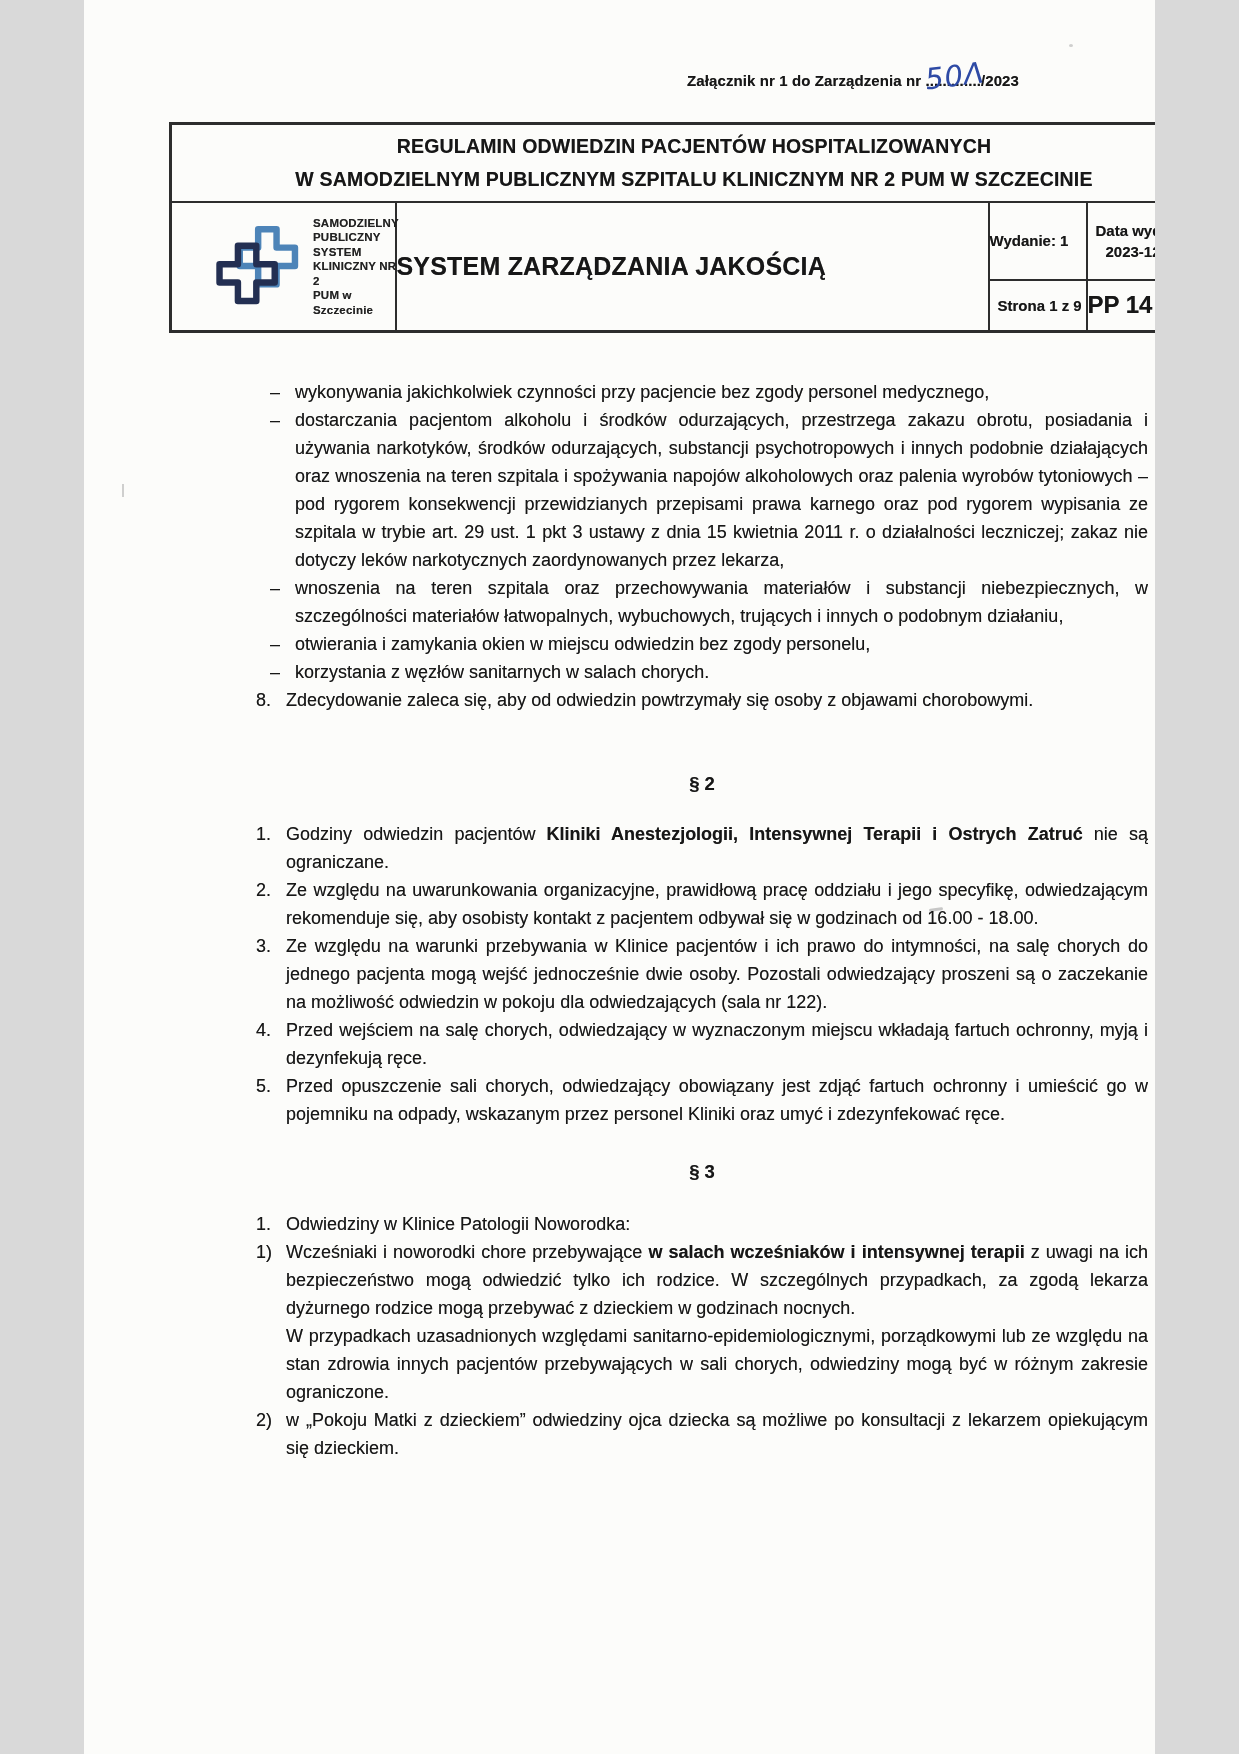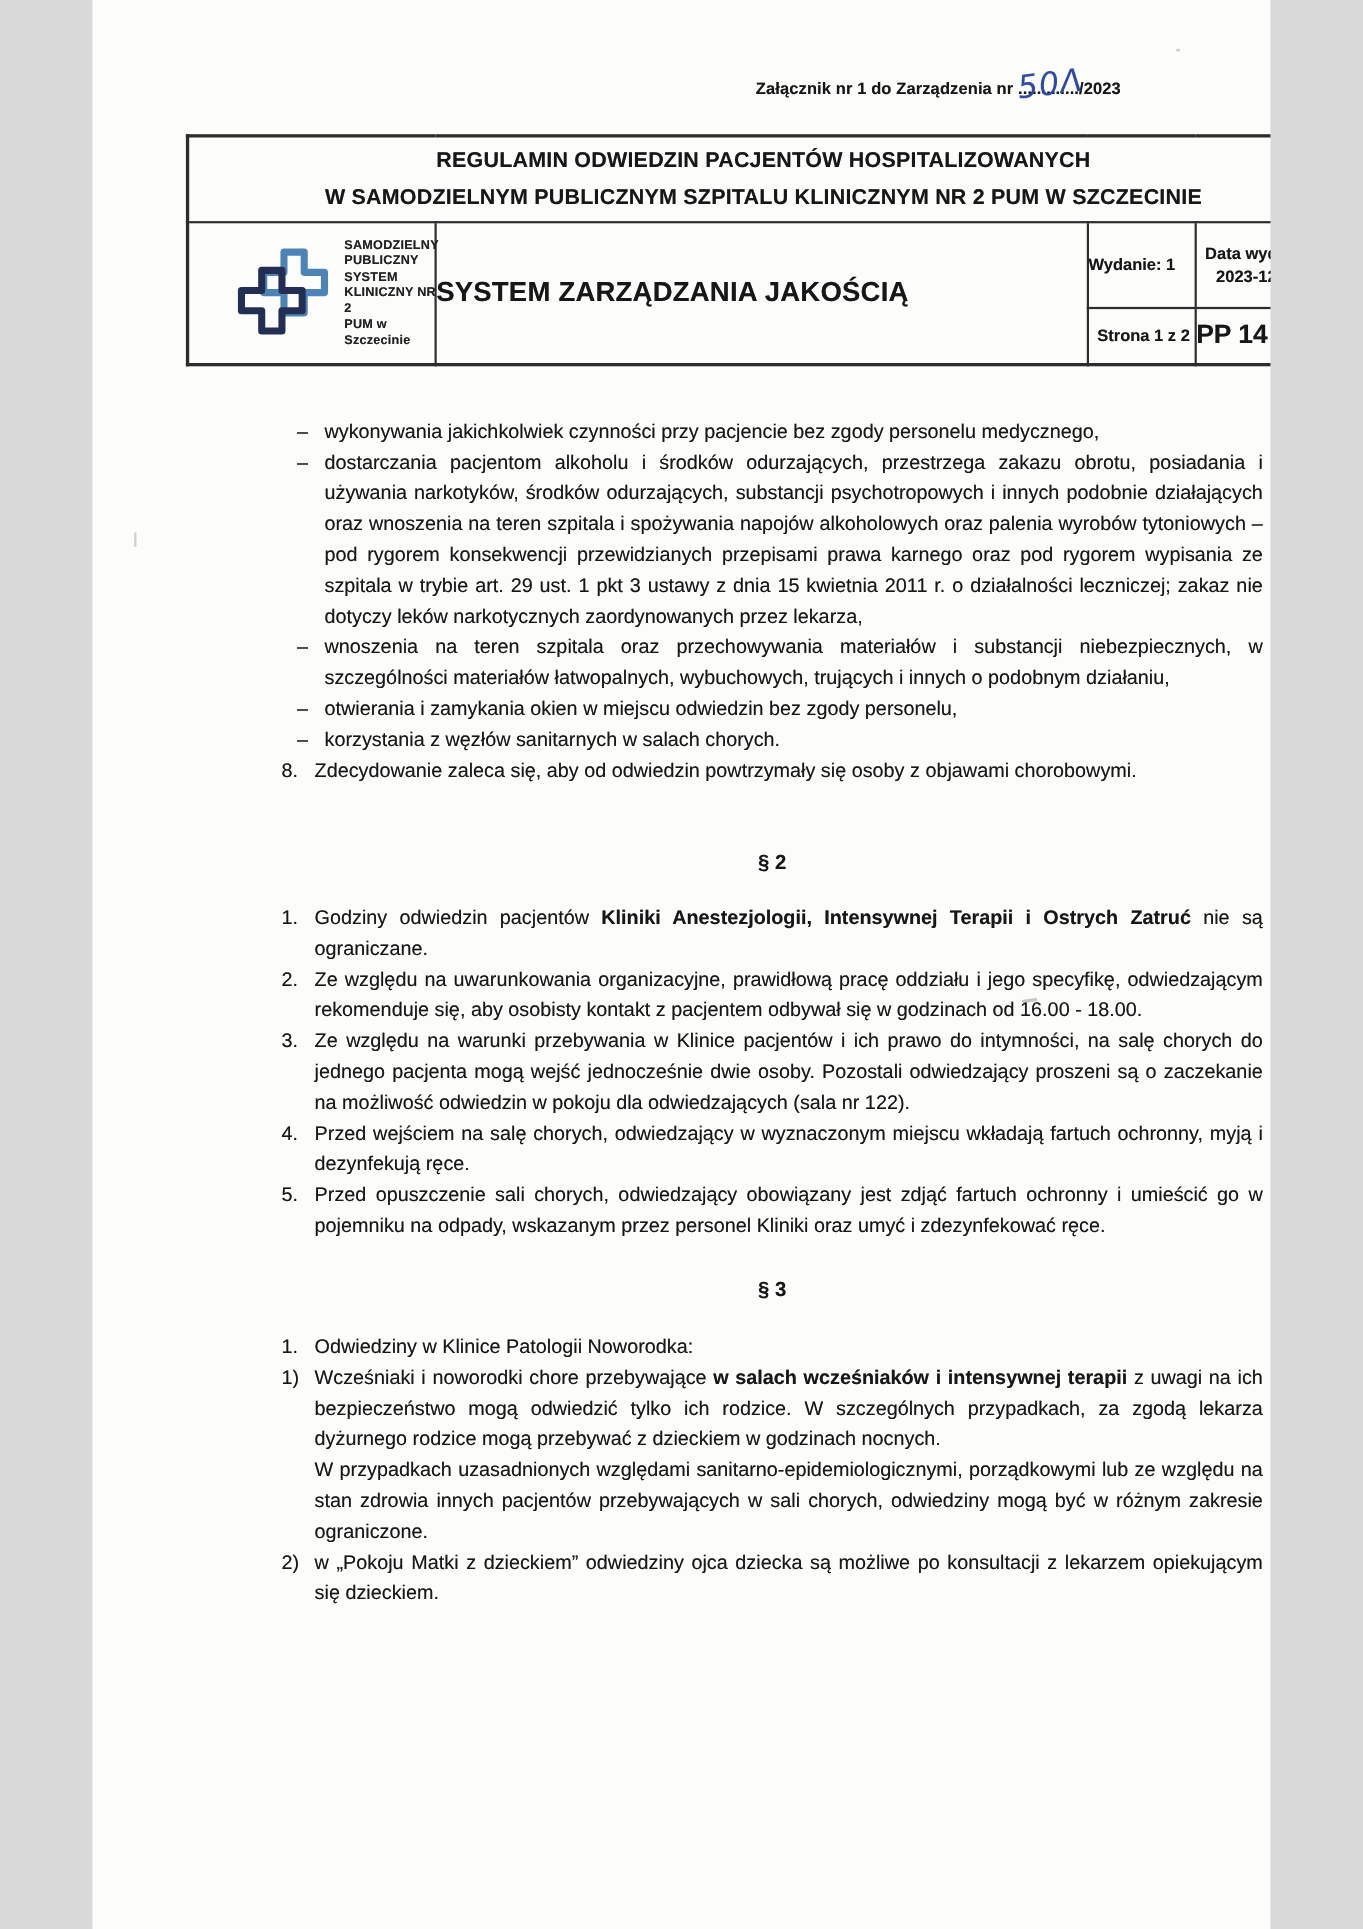--- a/index.html
+++ b/index.html
@@ -104,32 +104,32 @@
         </div>
       </td>
       <td class="sys-cell" rowspan="2">SYSTEM ZARZĄDZANIA JAKOŚCIĄ</td>
       <td class="meta edition">Wydanie: 1</td>
       <td class="meta issue">
         <div>Data wydania:</div>
         <div class="date-line">2023-12-27</div>
       </td>
     </tr>
     <tr>
-      <td class="meta pagecell">Strona 1 z 2</td>
+      <td class="meta pagecell">Strona 1 z 9</td>
       <td class="meta codecell">PP 14</td>
     </tr>
   </tbody>
     </table>
 
   <div class="content">
 
     <div class="dash-list">
       <div class="li">
         <span class="marker">–</span>
-        <div class="li-text">wykonywania jakichkolwiek czynności przy pacjencie bez zgody personelu medycznego,</div>
+        <div class="li-text">wykonywania jakichkolwiek czynności przy pacjencie bez zgody personel medycznego,</div>
       </div>
       <div class="li">
         <span class="marker">–</span>
         <div class="li-text">dostarczania pacjentom alkoholu i środków odurzających, przestrzega zakazu obrotu, posiadania i używania narkotyków, środków odurzających, substancji psychotropowych i innych podobnie działających oraz wnoszenia na teren szpitala i spożywania napojów alkoholowych oraz palenia wyrobów tytoniowych – pod rygorem konsekwencji przewidzianych przepisami prawa karnego oraz pod rygorem wypisania ze szpitala w trybie art. 29 ust. 1 pkt 3 ustawy z dnia 15 kwietnia 2011 r. o działalności leczniczej; zakaz nie dotyczy leków narkotycznych zaordynowanych przez lekarza,</div>
       </div>
       <div class="li">
         <span class="marker">–</span>
         <div class="li-text">wnoszenia na teren szpitala oraz przechowywania materiałów i substancji niebezpiecznych, w szczególności materiałów łatwopalnych, wybuchowych, trujących i innych o podobnym działaniu,</div>
       </div>
       <div class="li">

